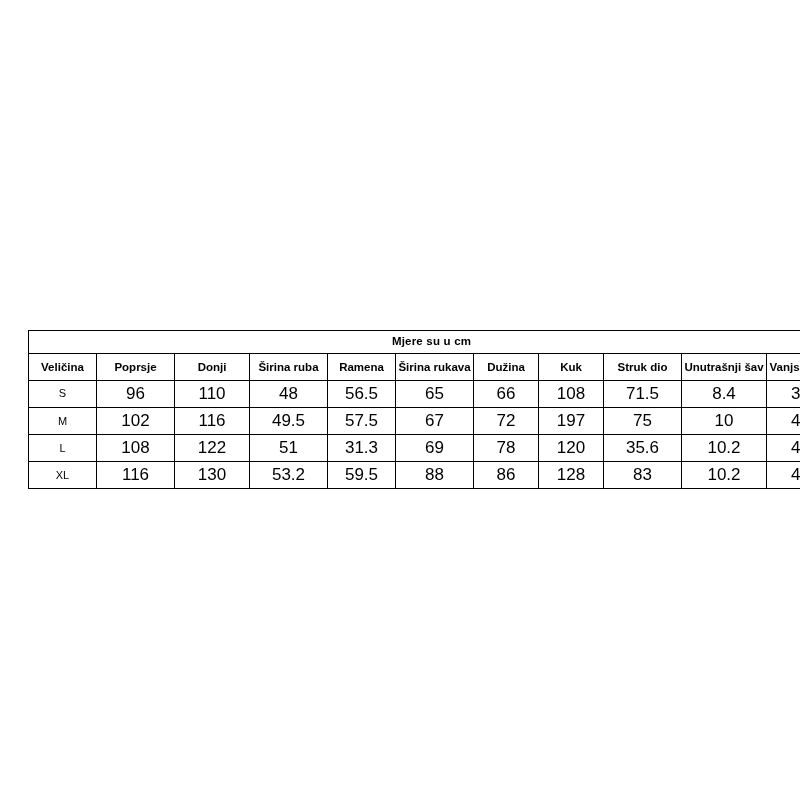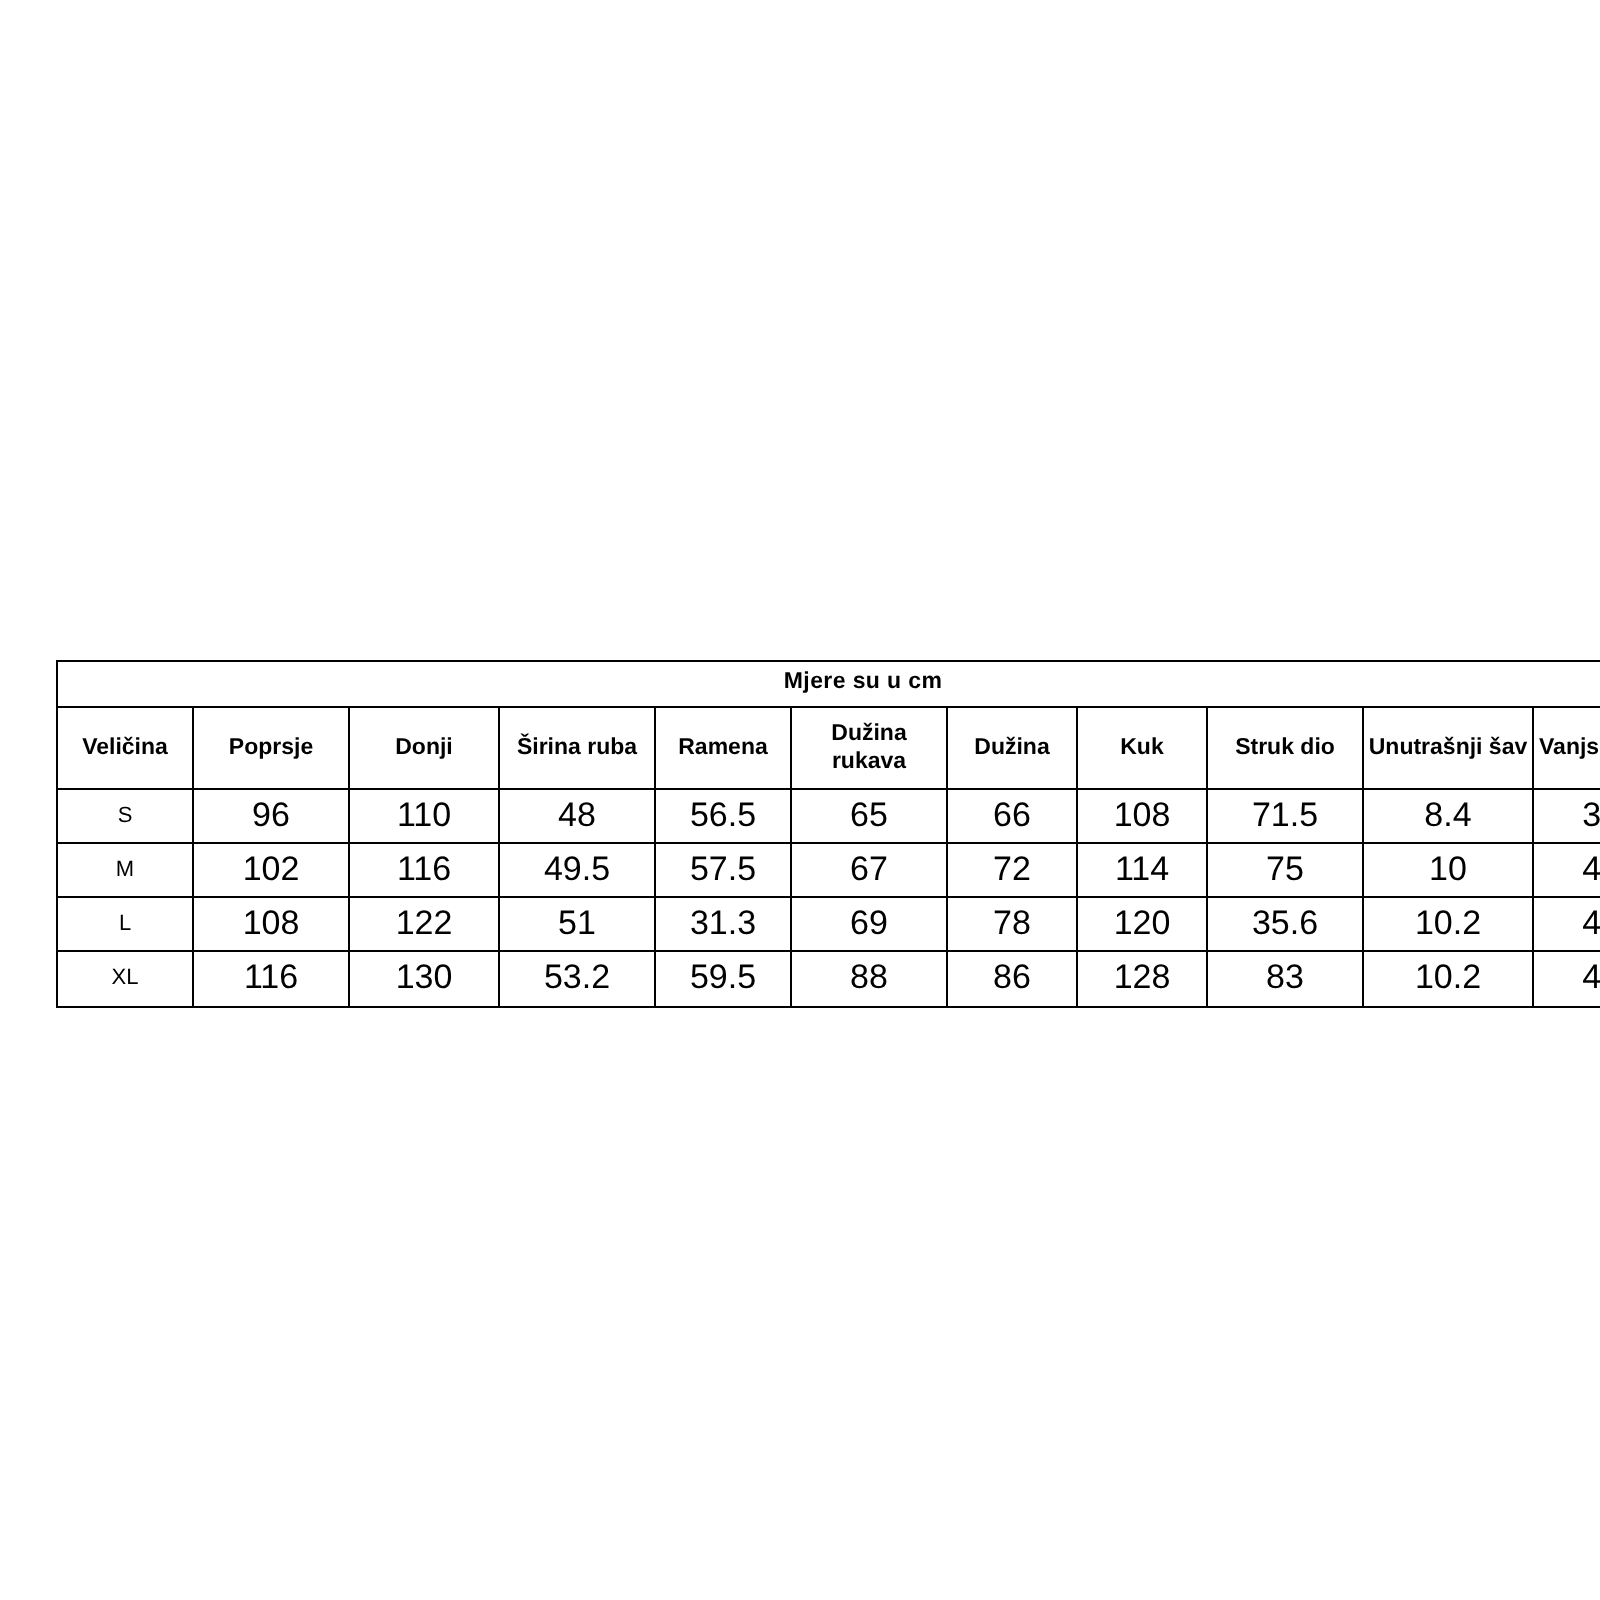--- a/index.html
+++ b/index.html
@@ -90,21 +90,21 @@
     <tbody>
       <tr class="chart-title">
         <td colspan="11">Mjere su u cm</td>
       </tr>
       <tr class="chart-head">
         <th>Veličina</th>
         <th>Poprsje</th>
         <th>Donji</th>
         <th>Širina ruba</th>
         <th>Ramena</th>
-        <th>Dužina rukava</th>
+        <th>Širina rukava</th>
         <th>Dužina</th>
         <th>Kuk</th>
         <th>Struk dio</th>
         <th>Unutrašnji šav</th>
         <th>Vanjski šav</th>
       </tr>
 
       <tr class="data-row">
         <td class="size-cell">S</td>
         <td>96</td>
@@ -120,21 +120,21 @@
       </tr>
 
       <tr class="data-row">
         <td class="size-cell">M</td>
         <td>102</td>
         <td>116</td>
         <td>49.5</td>
         <td>57.5</td>
         <td>67</td>
         <td>72</td>
-        <td>114</td>
+        <td>197</td>
         <td>75</td>
         <td>10</td>
         <td>40</td>
       </tr>
 
       <tr class="data-row">
         <td class="size-cell">L</td>
         <td>108</td>
         <td>122</td>
         <td>51</td>

